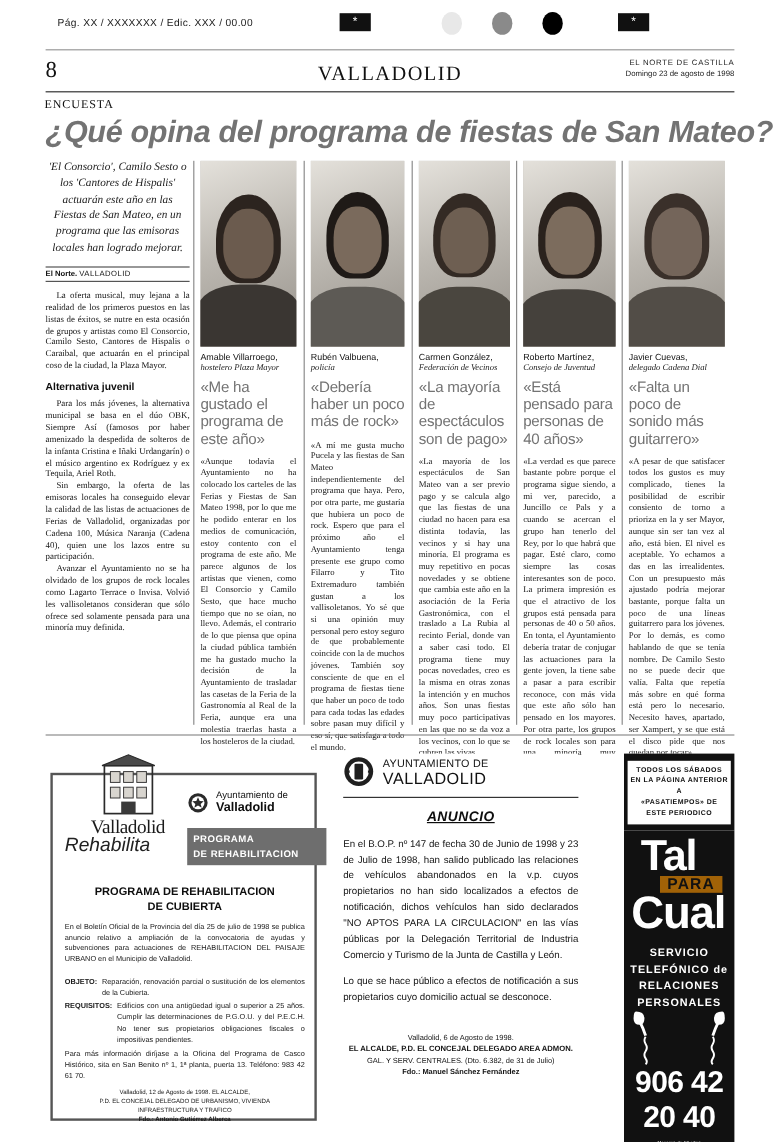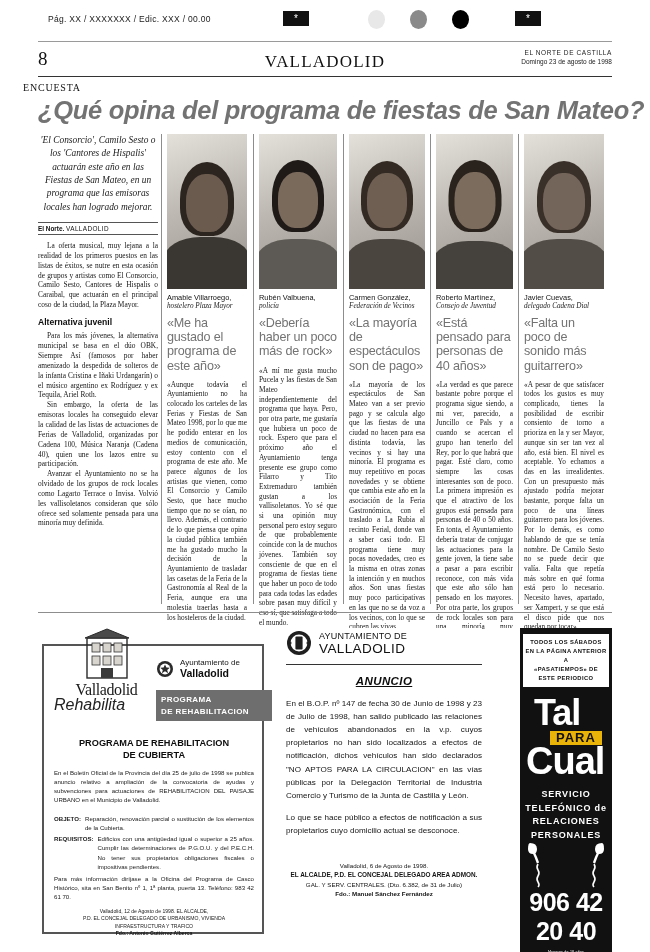--- a/index.html
+++ b/index.html
@@ -99,21 +99,21 @@
   .rule-mast {
     position: absolute;
     left: 38px; top: 76px;
     width: 574px; height: 1px;
     background: #333;
   }
 
   
   .kicker {
     position: absolute;
-    left: 23px; top: 82px;
+    left: 37px; top: 82px;
     font-family: "Liberation Serif", serif;
     font-size: 10px;
     letter-spacing: 0.8px;
     color: #111;
   }
   .headline {
     position: absolute;
     left: 38px; top: 96px;
     width: 574px;
     font-family: "Liberation Sans", sans-serif;
@@ -452,21 +452,21 @@
     color: #fff;
     font-family: "Liberation Sans", sans-serif;
     font-weight: bold;
     font-size: 36px;
     line-height: 0.84;
     letter-spacing: -1px;
     text-align: left;
     padding-left: 10px;
   }
   .tpc-para {
-    background: #eab308;
+    background: #a16207;
     color: #111;
     font-weight: bold;
     font-size: 13px;
     letter-spacing: 1px;
     display: inline-block;
     padding: 0 6px;
     margin: 1px 0 0 26px;
     line-height: 1.08;
   }
   .tpc-logo2 {

